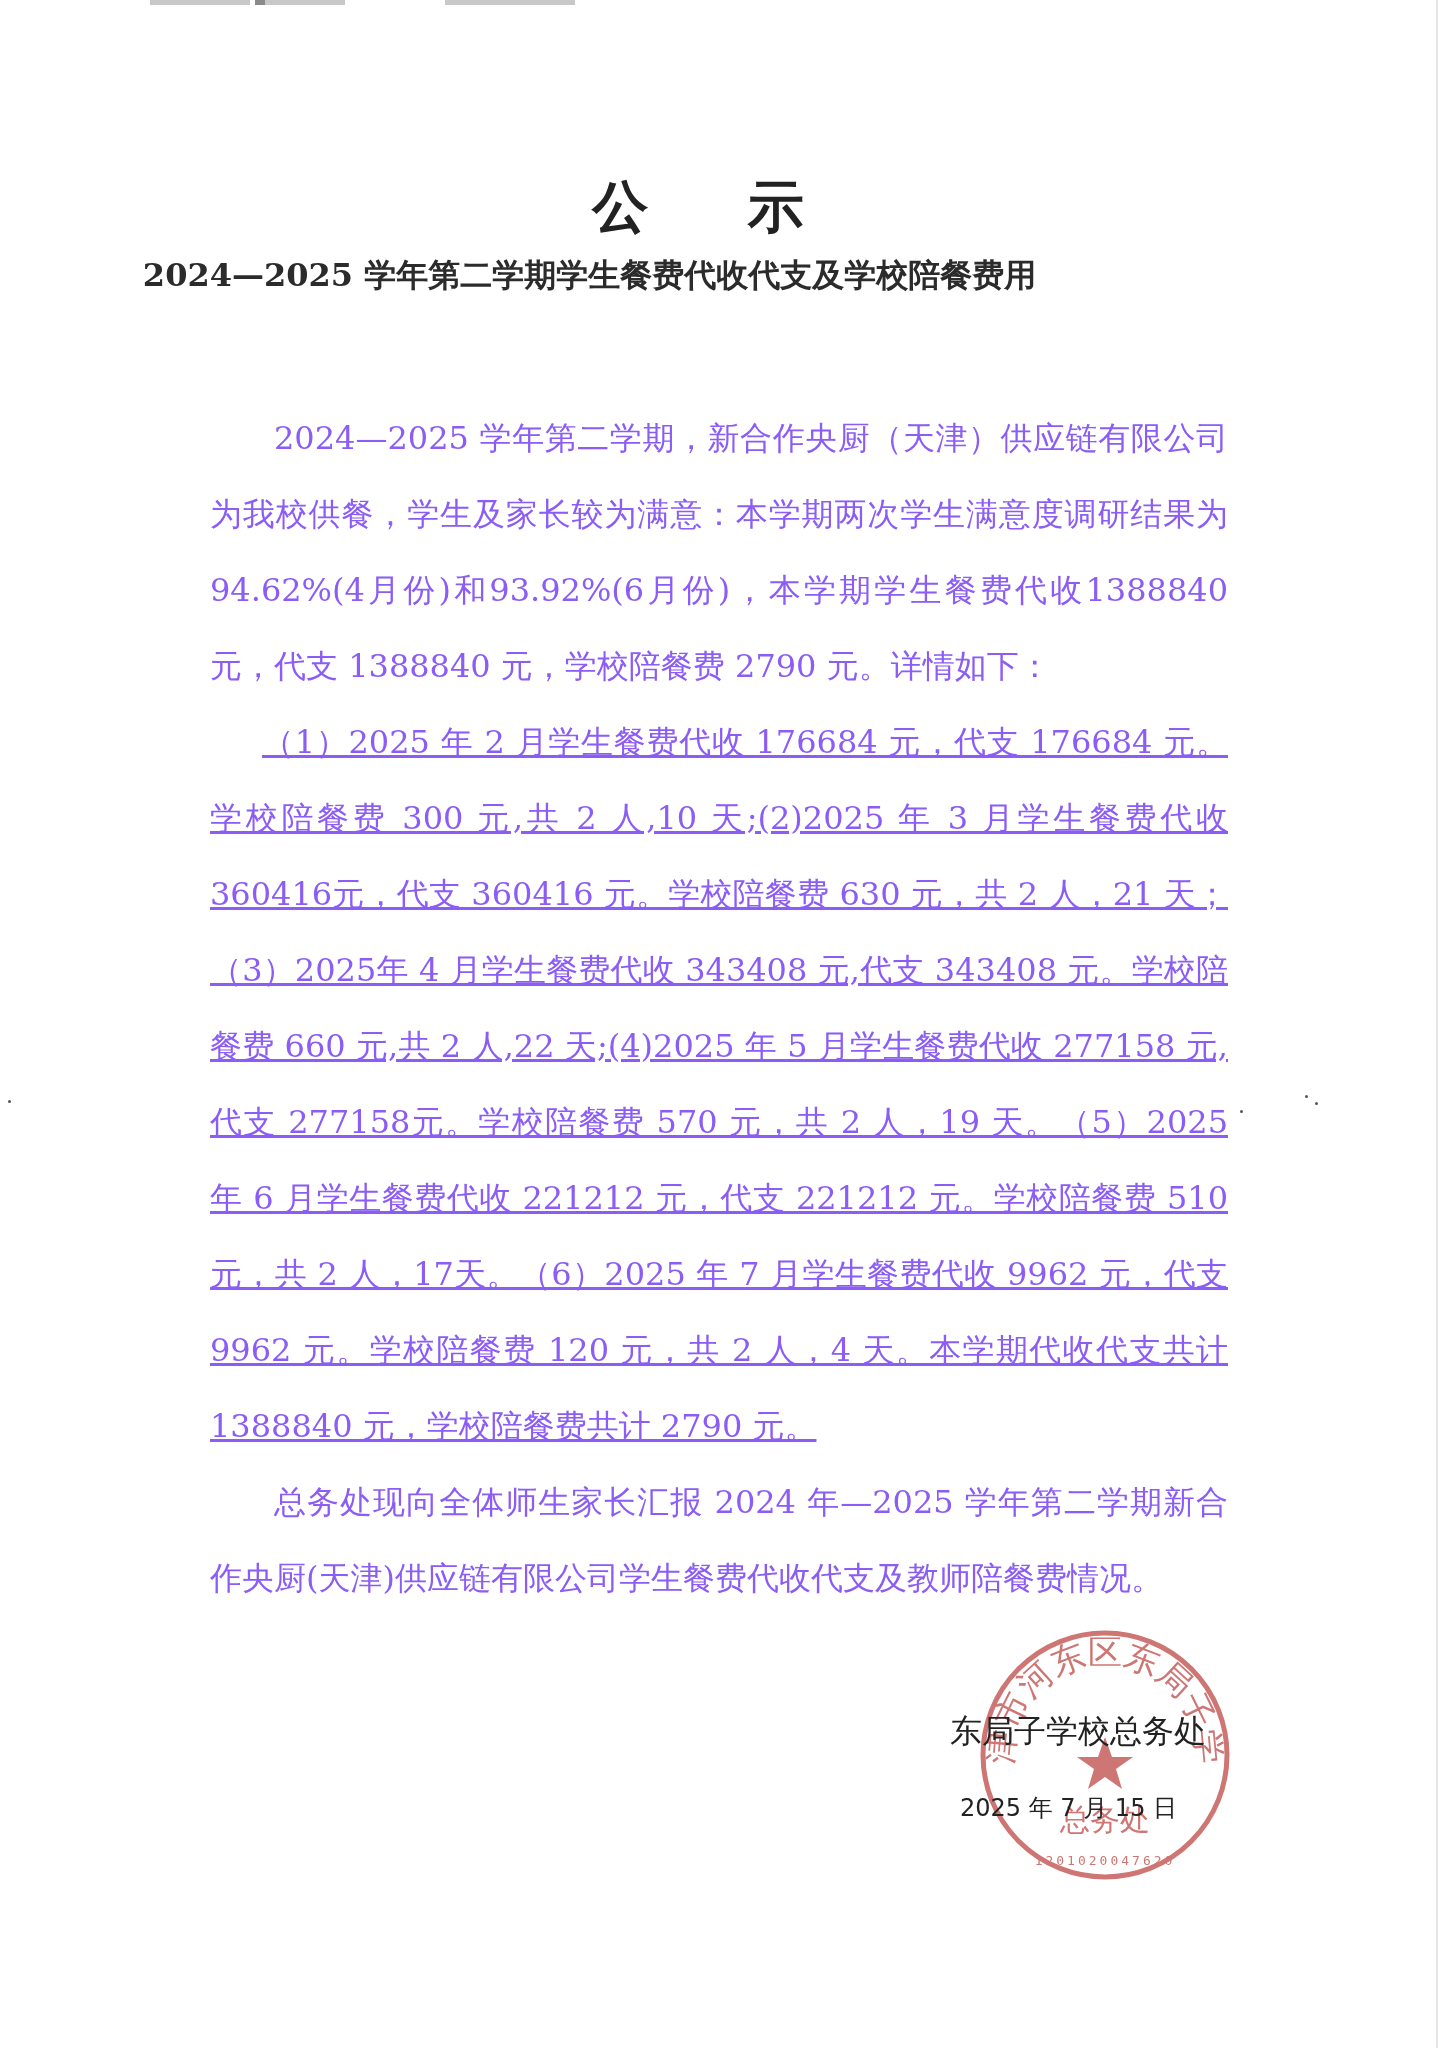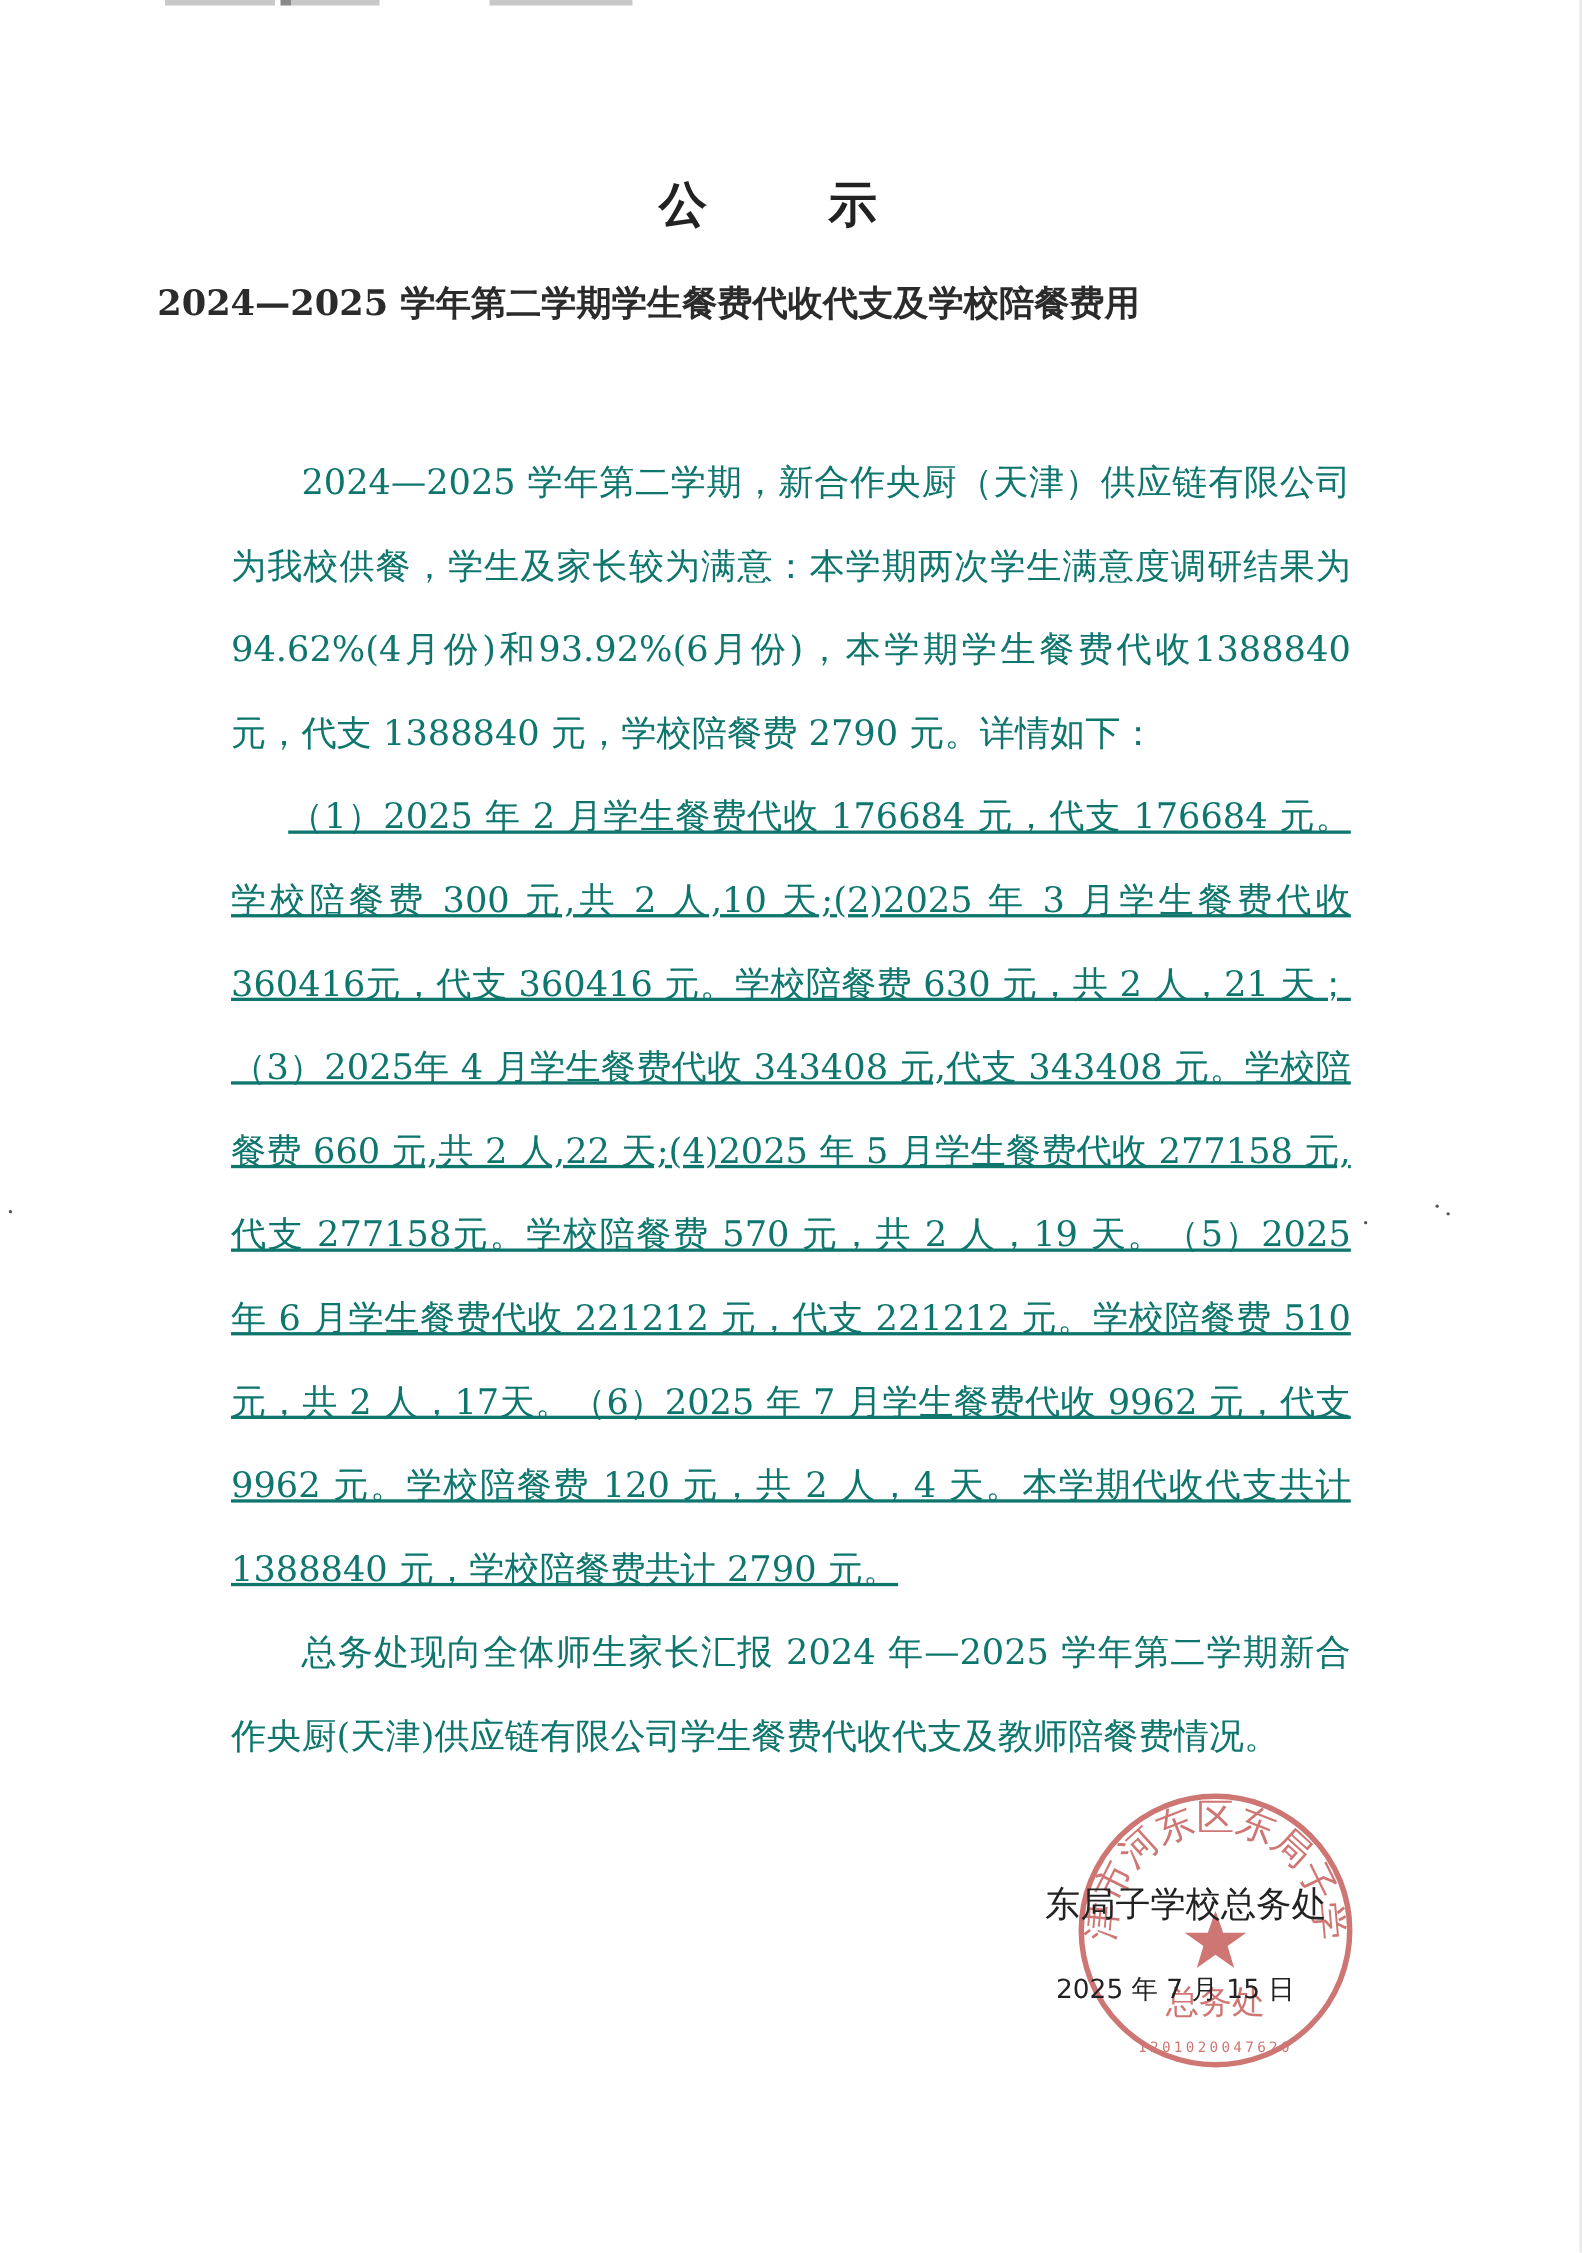--- a/index.html
+++ b/index.html
@@ -2,27 +2,27 @@
 <html><head>
 <meta charset="utf-8">
 <style>
   html, body { margin: 0; padding: 0; background: #ffffff; }
   body { width: 1438px; height: 2048px; position: relative; overflow: hidden;
          font-family: "DejaVu Serif", "Liberation Serif", serif; color: #2a2a2a; }
   .scan-top { position: absolute; top: 0; left: 0; width: 1438px; height: 8px; }
   .scan-top .mark { position: absolute; top: 0; height: 5px; background: #c8c8c8; }
   .scan-top .mark.dark { background: #8a8a8a; }
   .right-edge { position: absolute; top: 0; right: 0; width: 2px; height: 2048px; background: #e6e6e6; }
-  .title { position: absolute; top: 157px; left: 0; width: 1438px; text-align: center;
-           font-family: Liberation Mono, monospace; font-weight: bold;
-           font-size: 44px; letter-spacing: 42px; color: #222; }
+  .title { position: absolute; top: 170px; left: 0; width: 1438px; text-align: center;
+           font-family: Liberation Sans, sans-serif; font-weight: bold;
+           font-size: 56px; letter-spacing: 42px; color: #222; }
   .subtitle { position: absolute; top: 254px; left: 0; width: 1179px; text-align: center;
               font-size: 32px; font-weight: bold; color: #2b2b2b; letter-spacing: 0px; }
   .body-text { position: absolute; left: 210px; width: 1018px; top: 400px;
-               font-size: 32px; line-height: 76px; color: #0f766e; }
+               font-size: 32px; line-height: 76px; color: #8b5cf6; }
   .para { margin: 0; text-indent: 64px; text-align: justify; text-align-last: left; }
   .para.indent-small { text-indent: 52px; text-decoration: underline; }
   .signature { position: absolute; left: 950px; top: 1710px; font-size: 32px; color: #222;
                font-family: Liberation Mono, monospace; z-index: 3; }
   .date { position: absolute; left: 960px; top: 1792px; font-size: 24px; color: #222;
           font-family: "DejaVu Sans", "Liberation Sans", sans-serif; z-index: 3; }
   .stamp { position: absolute; left: 975px; top: 1625px; width: 260px; height: 260px; z-index: 2; opacity: 0.78; }
   .speck { position: absolute; width: 3px; height: 3px; background: #555; border-radius: 50%; }
 </style>
 </head>

